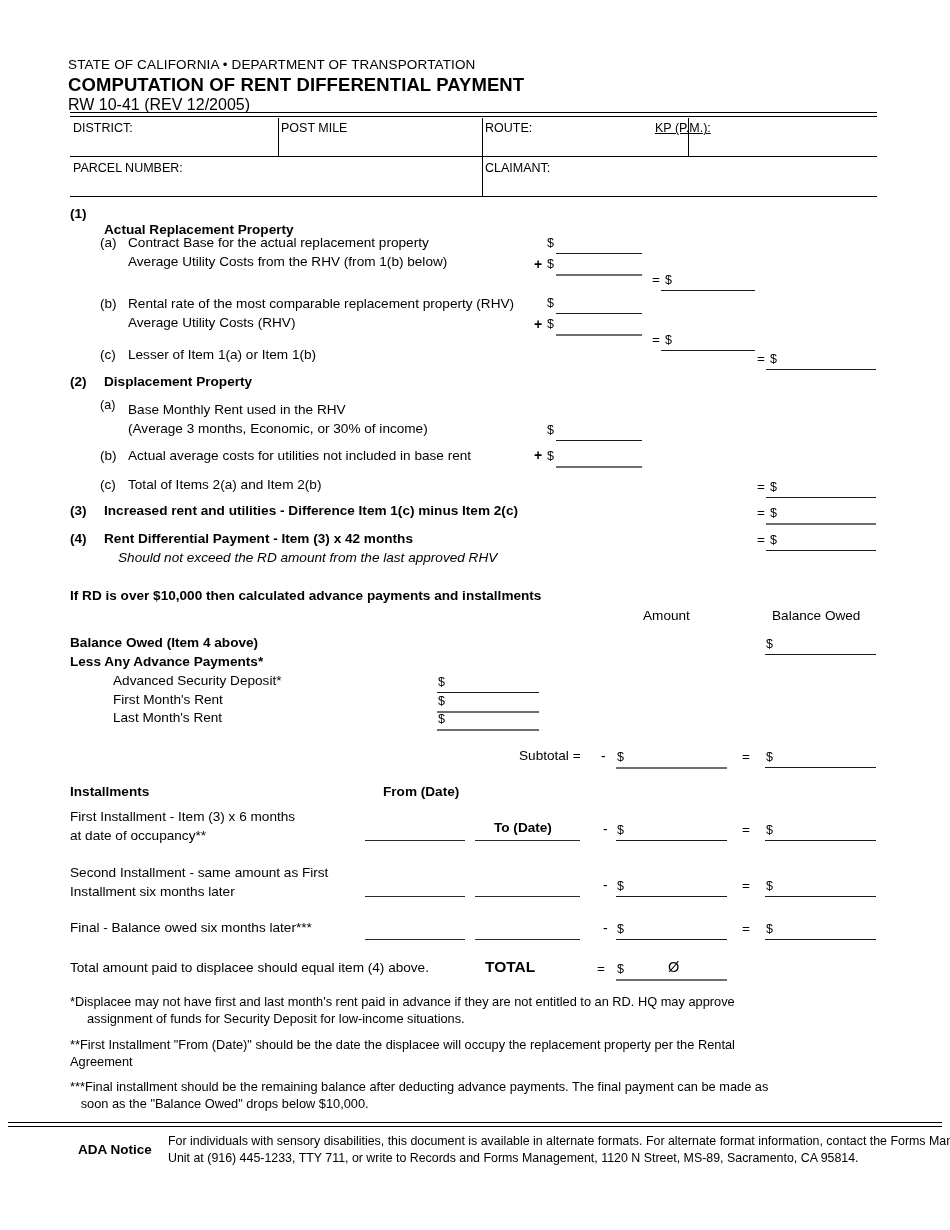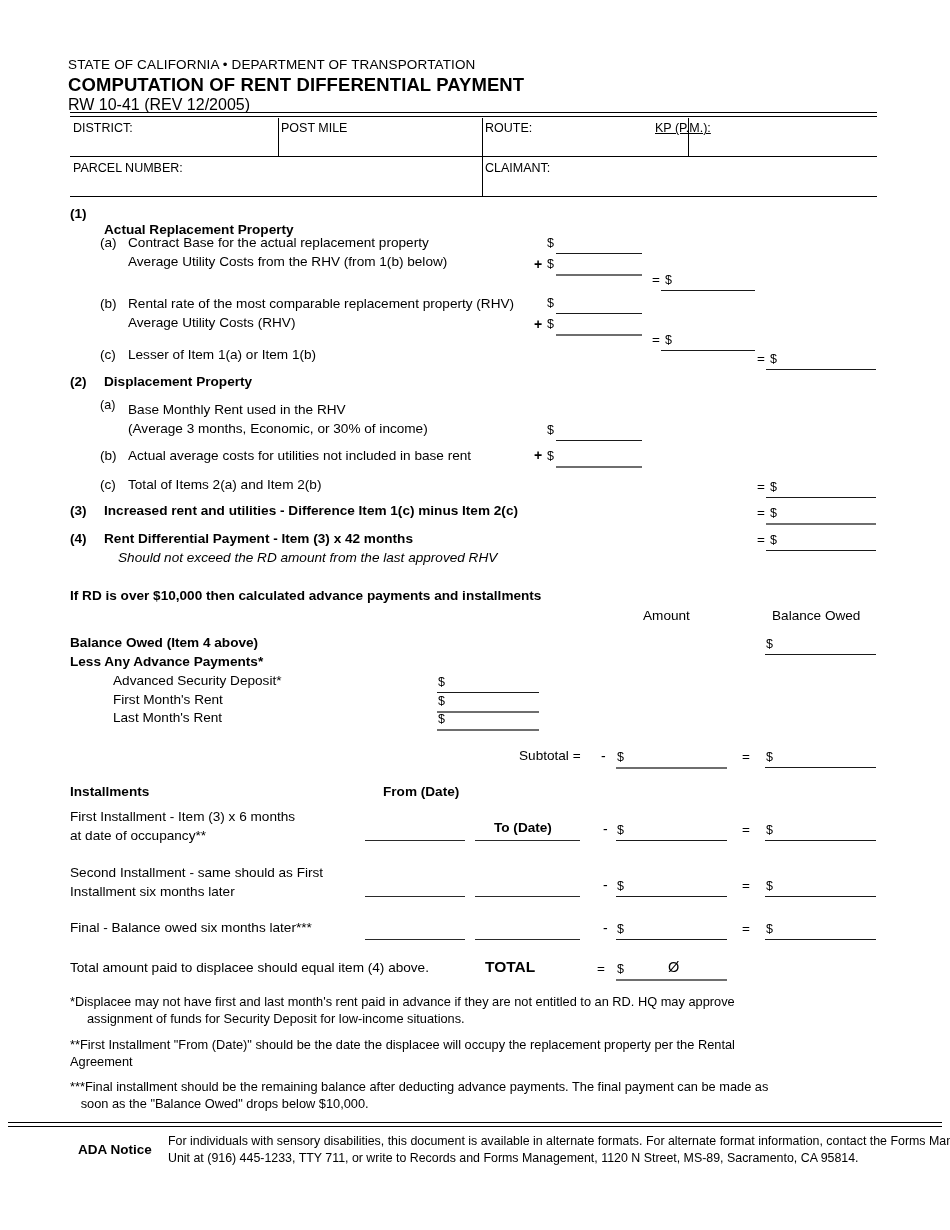--- a/index.html
+++ b/index.html
@@ -229,21 +229,21 @@
   <div class="uline thin" style="left:475px; top:840px; width:105px;"></div>
   <div class="minus" style="left:603px; top:821px;">-</div>
   <div class="dollar" style="left:617px; top:823px;">$</div>
   <div class="txt sm" style="left:634px; top:823px;"></div>
   <div class="uline" style="left:616px; top:840px; width:111px;"></div>
   <div class="eq" style="left:742px; top:822px;">=</div>
   <div class="dollar" style="left:766px; top:823px;">$</div>
   <div class="txt sm" style="left:782px; top:823px;"></div>
   <div class="uline" style="left:765px; top:840px; width:111px;"></div>
 
-  <div class="txt" style="left:70px; top:865px;">Second Installment - same should as First</div>
+  <div class="txt" style="left:70px; top:865px;">Second Installment - same amount as First</div>
   <div class="txt" style="left:70px; top:884px;">Installment six months later</div>
   <div class="txt sm" style="left:370px; top:879px;"></div>
   <div class="uline thin" style="left:365px; top:896px; width:100px;"></div>
   <div class="txt sm" style="left:480px; top:879px;"></div>
   <div class="uline thin" style="left:475px; top:896px; width:105px;"></div>
   <div class="minus" style="left:603px; top:877px;">-</div>
   <div class="dollar" style="left:617px; top:879px;">$</div>
   <div class="txt sm" style="left:634px; top:879px;"></div>
   <div class="uline" style="left:616px; top:896px; width:111px;"></div>
   <div class="eq" style="left:742px; top:878px;">=</div>

